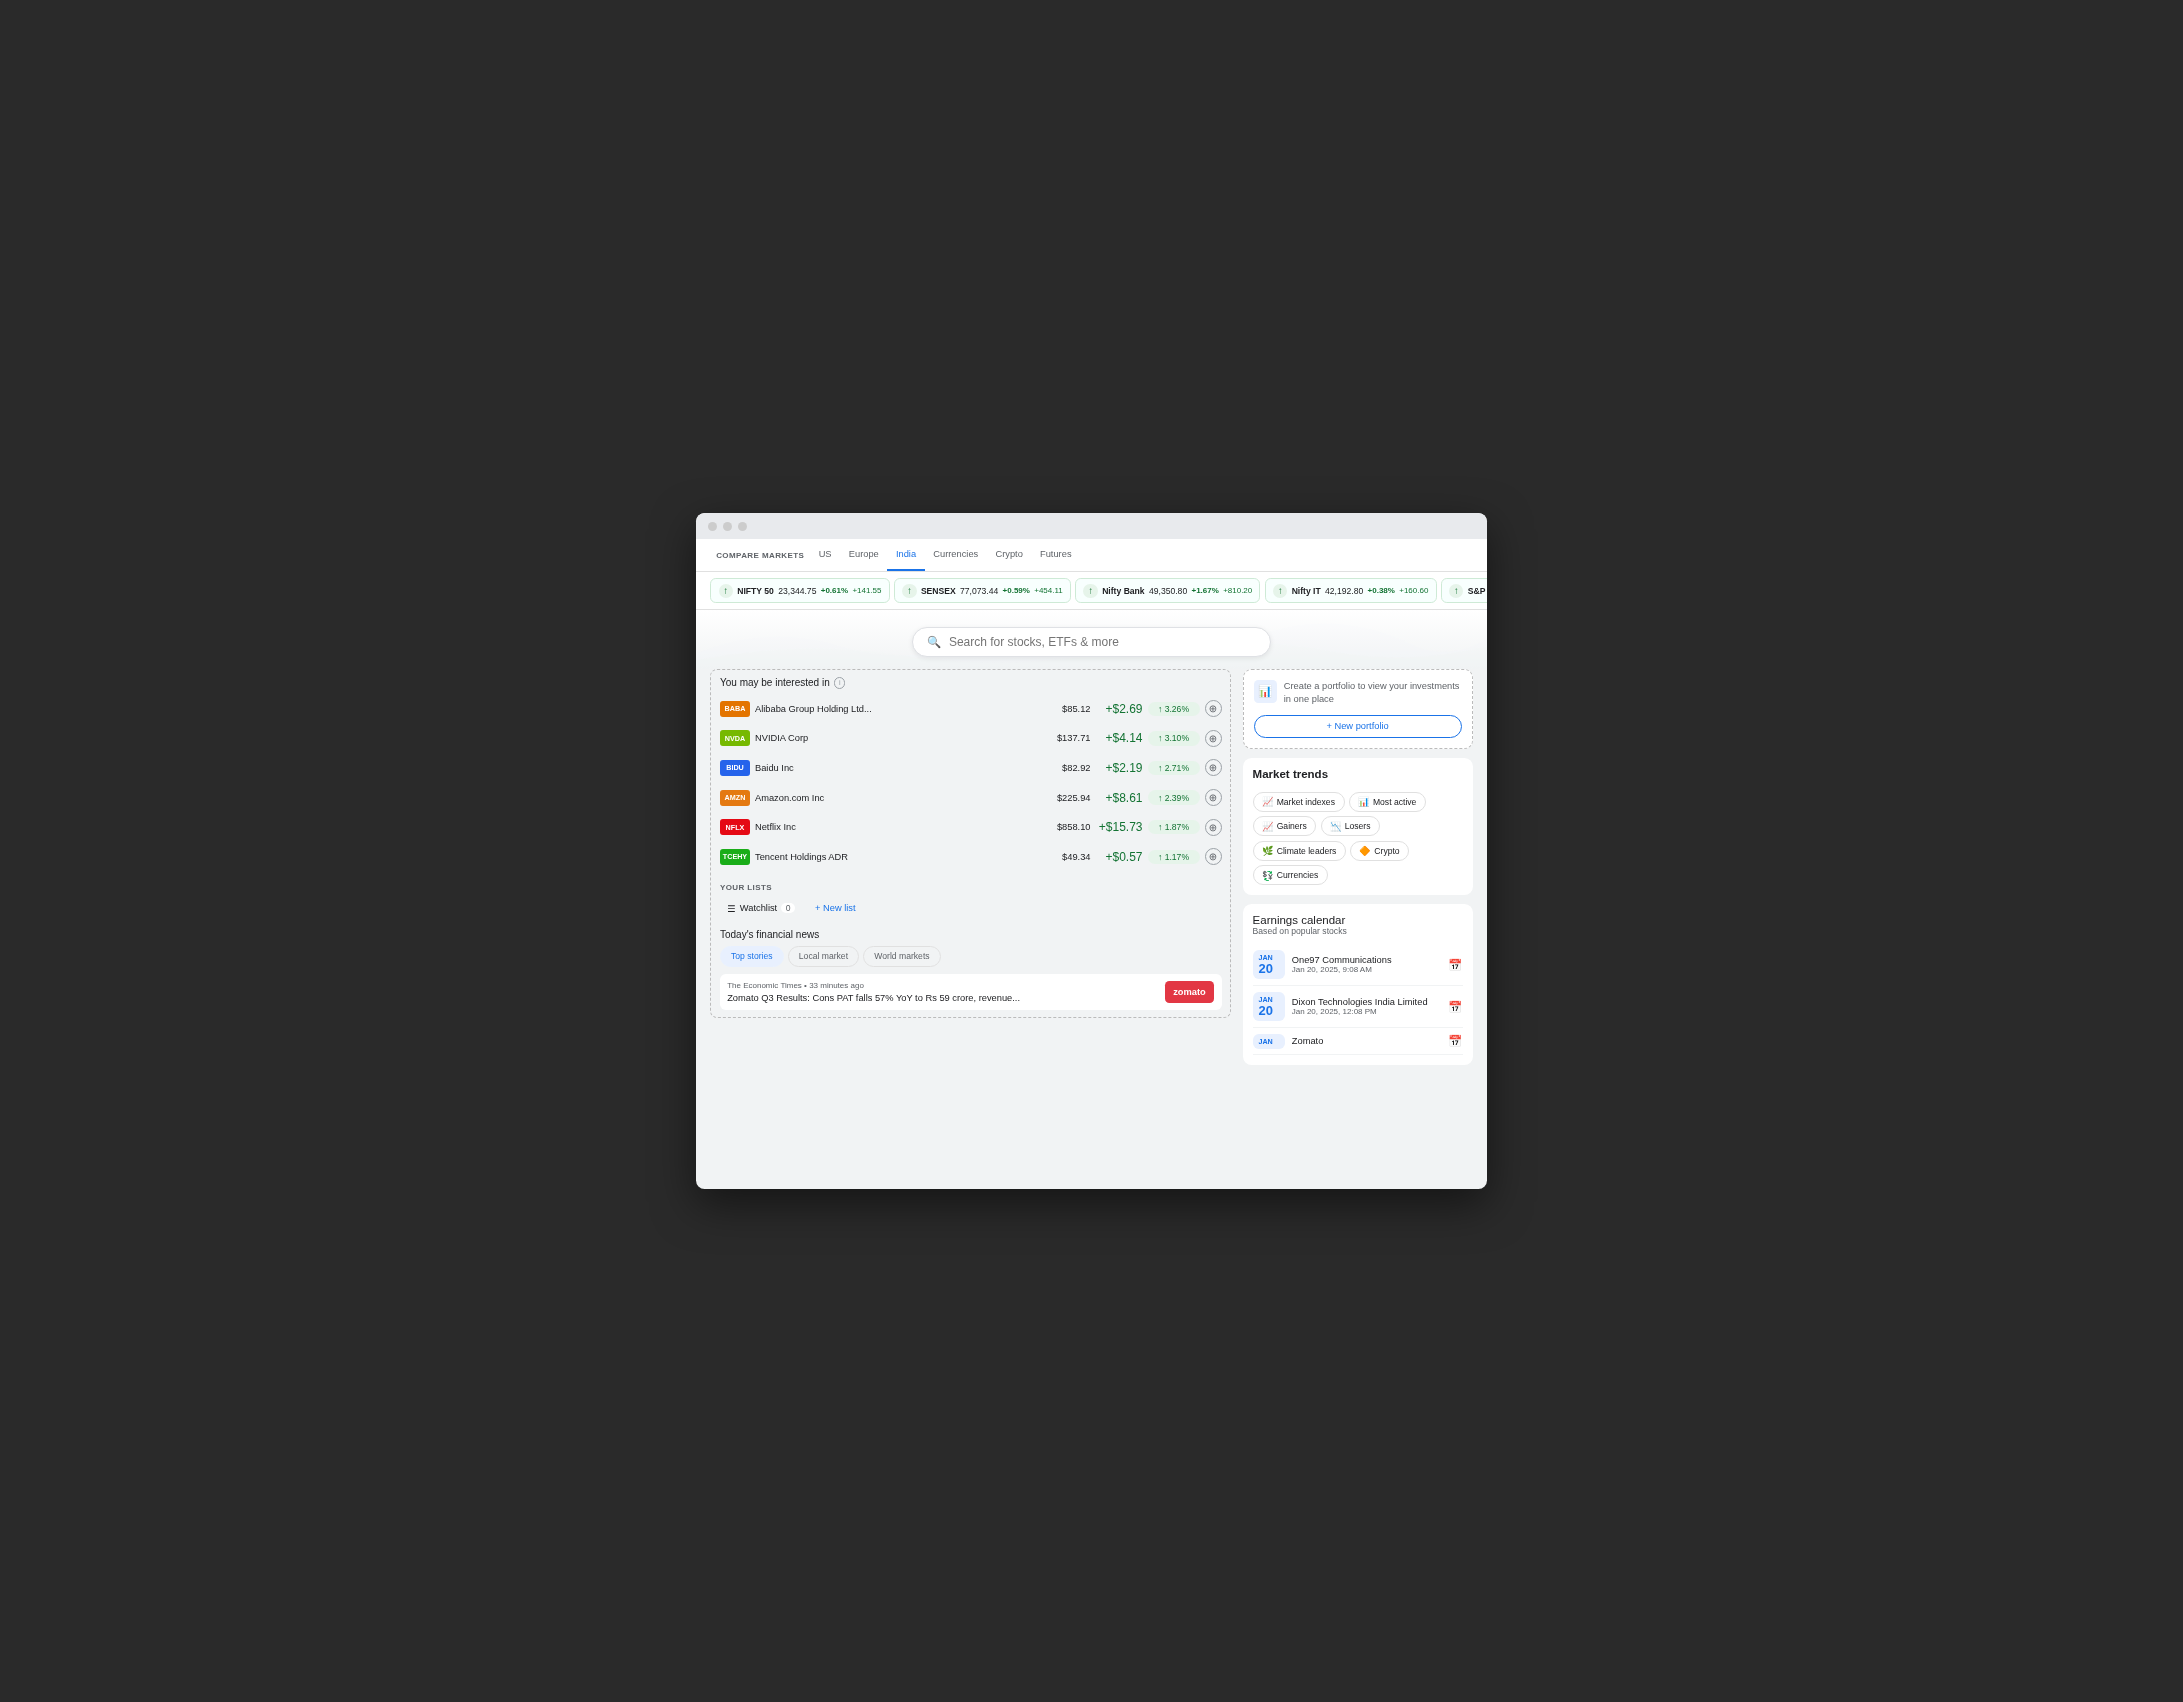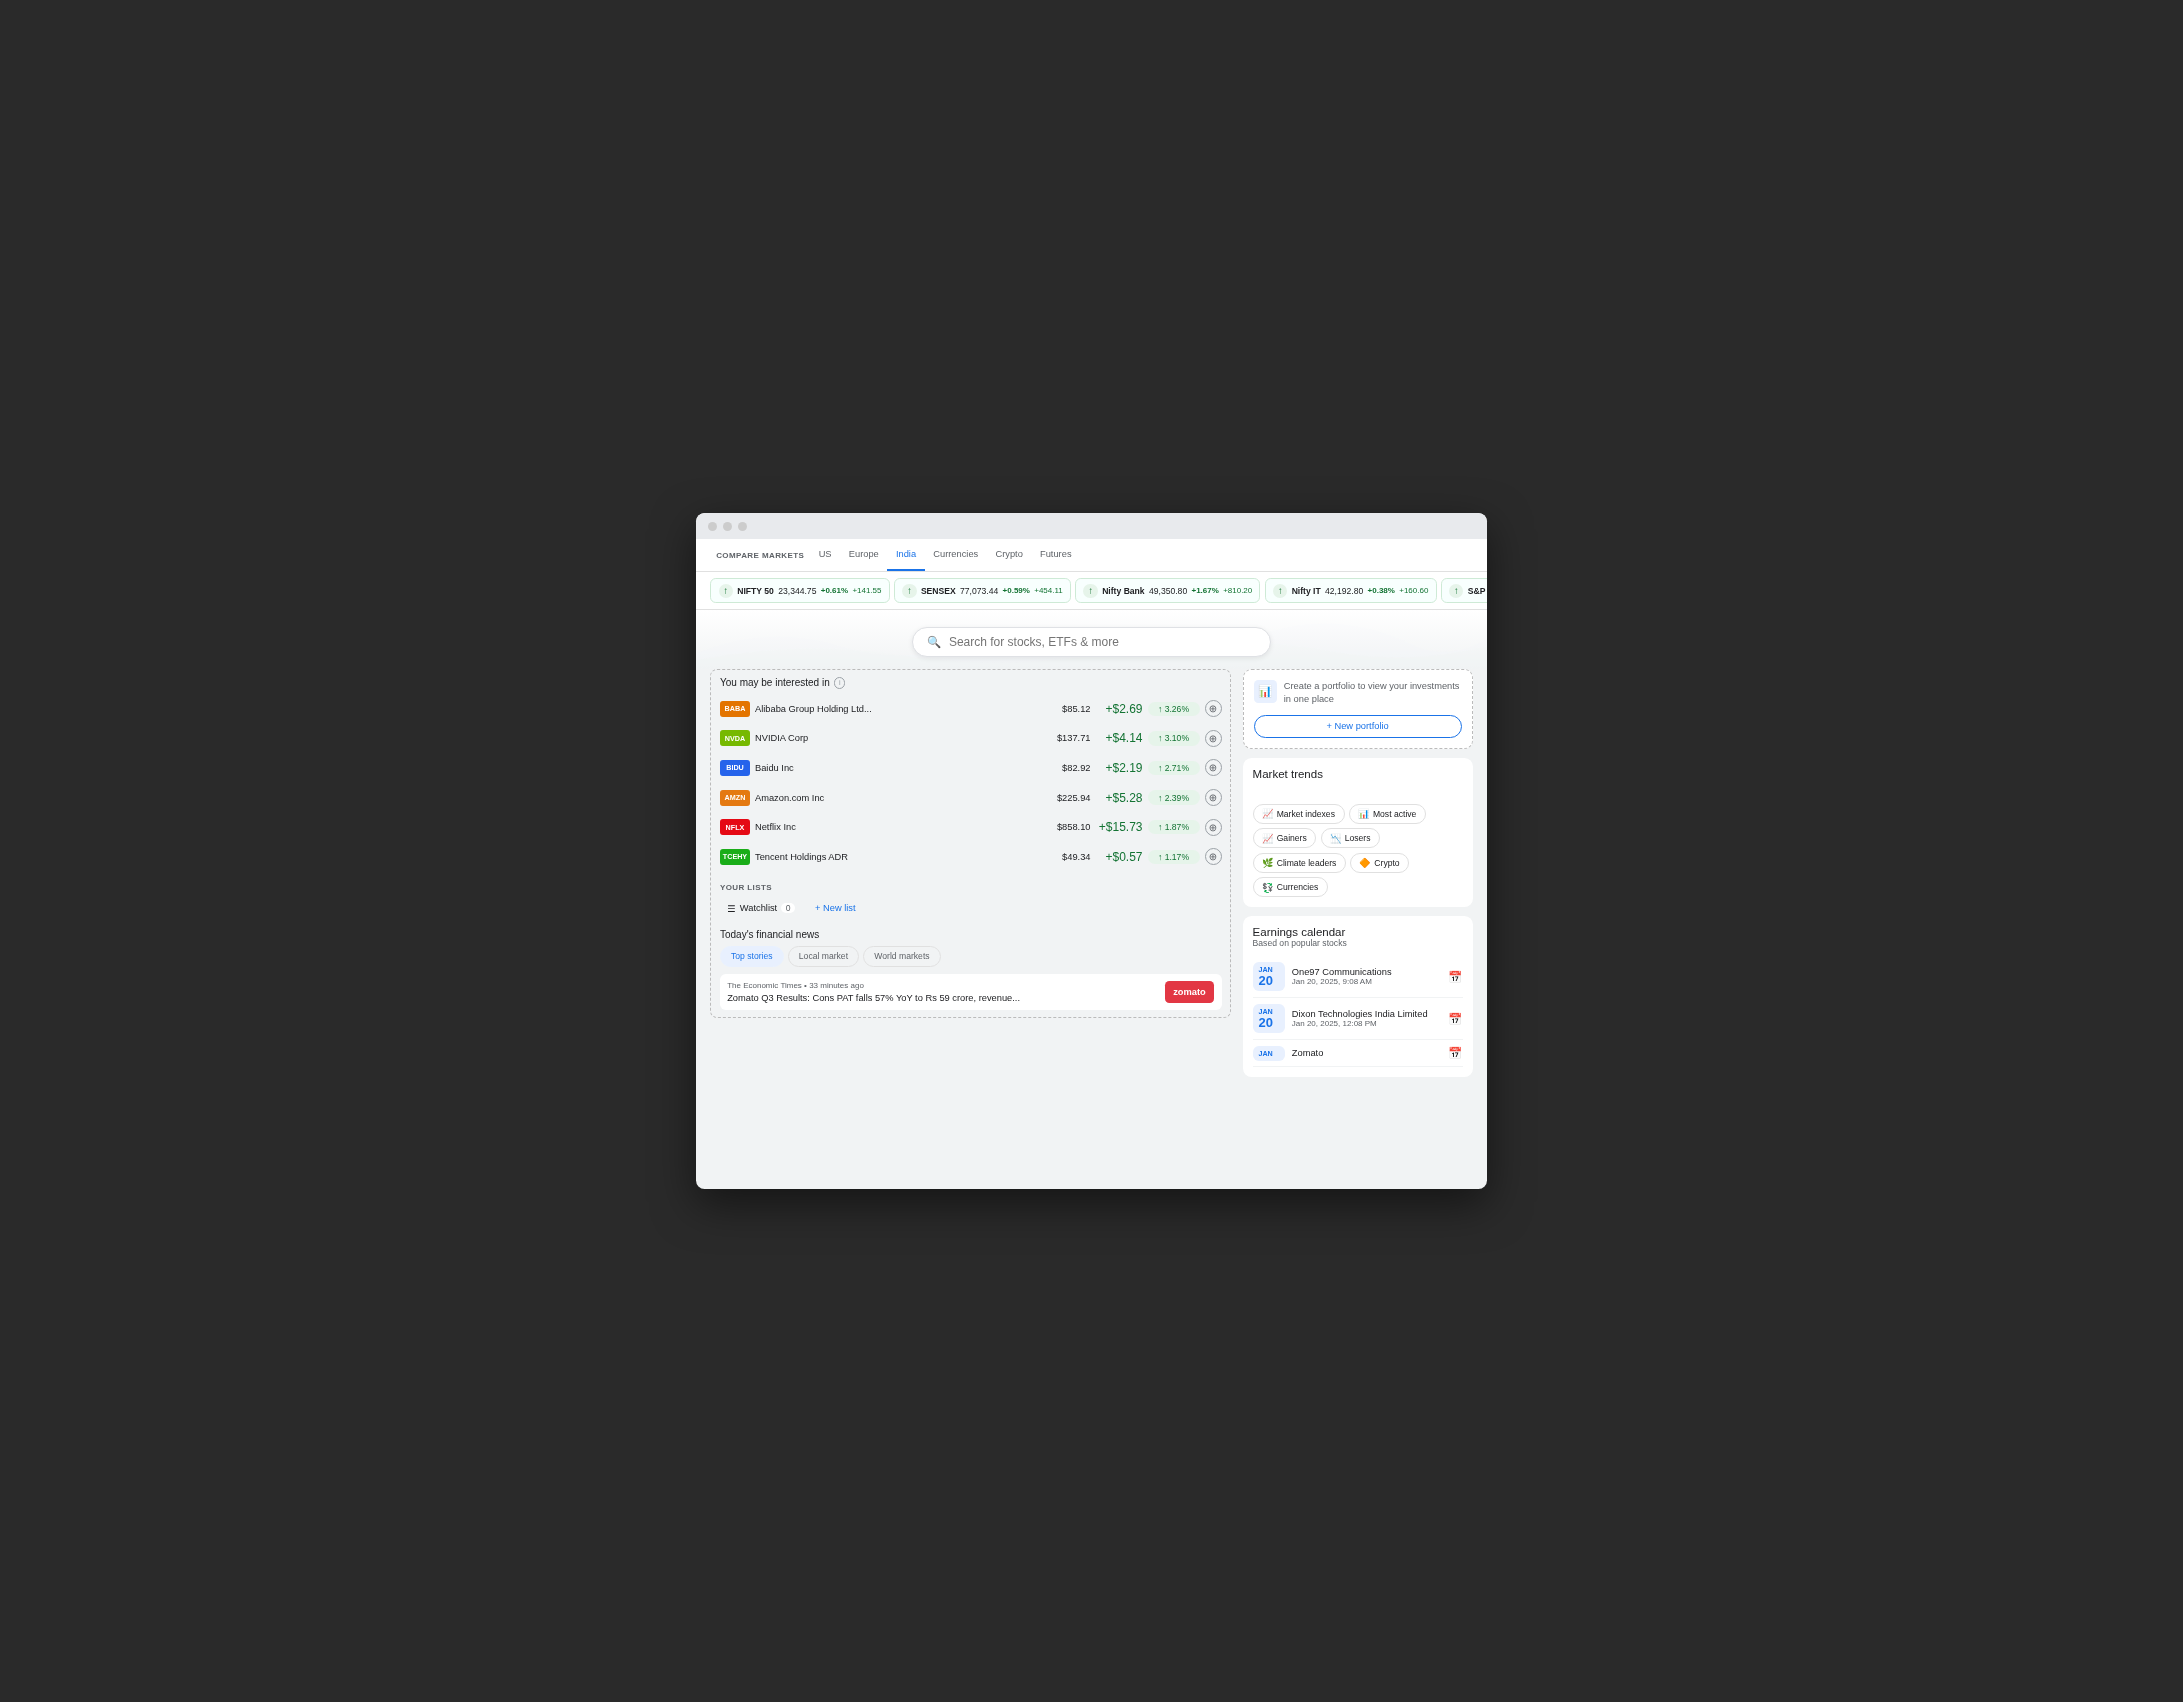--- a/index.html
+++ b/index.html
@@ -341,23 +341,23 @@
       font-size: 9.3px;
       font-weight: 500;
       cursor: pointer;
       display: flex;
       align-items: flex-start;
       justify-content: center;
       gap: 2.9px;
     }
     .market-trends-title {
       font-size: 11.5px;
-      font-weight: 400;
-      color: #202124;
-      margin-bottom: 24px;
+      font-weight: 700;
+      color: #202124;
+      margin-bottom: 12px;
     }
     .trend-tags {
       display: flex;
       flex-wrap: wrap;
       gap: 4.3px;
     }
     .trend-tag {
       display: flex;
       align-items: center;
       gap: 2.9px;
@@ -520,21 +520,21 @@
     <div class="stock-name">Baidu Inc</div>
     <div class="stock-price">$82.92</div>
     <div class="stock-change">+$2.19</div>
     <div class="stock-pct-badge">↑ 2.71%</div>
     <div class="add-btn">⊕</div>
   </div>
             <div class="stock-row">
     <div class="stock-badge" style="background:#e47911">AMZN</div>
     <div class="stock-name">Amazon.com Inc</div>
     <div class="stock-price">$225.94</div>
-    <div class="stock-change">+$5.28</div>
+    <div class="stock-change">+$8.61</div>
     <div class="stock-pct-badge">↑ 2.39%</div>
     <div class="add-btn">⊕</div>
   </div>
             <div class="stock-row">
     <div class="stock-badge" style="background:#e50914">NFLX</div>
     <div class="stock-name">Netflix Inc</div>
     <div class="stock-price">$858.10</div>
     <div class="stock-change">+$15.73</div>
     <div class="stock-pct-badge">↑ 1.87%</div>
     <div class="add-btn">⊕</div>

